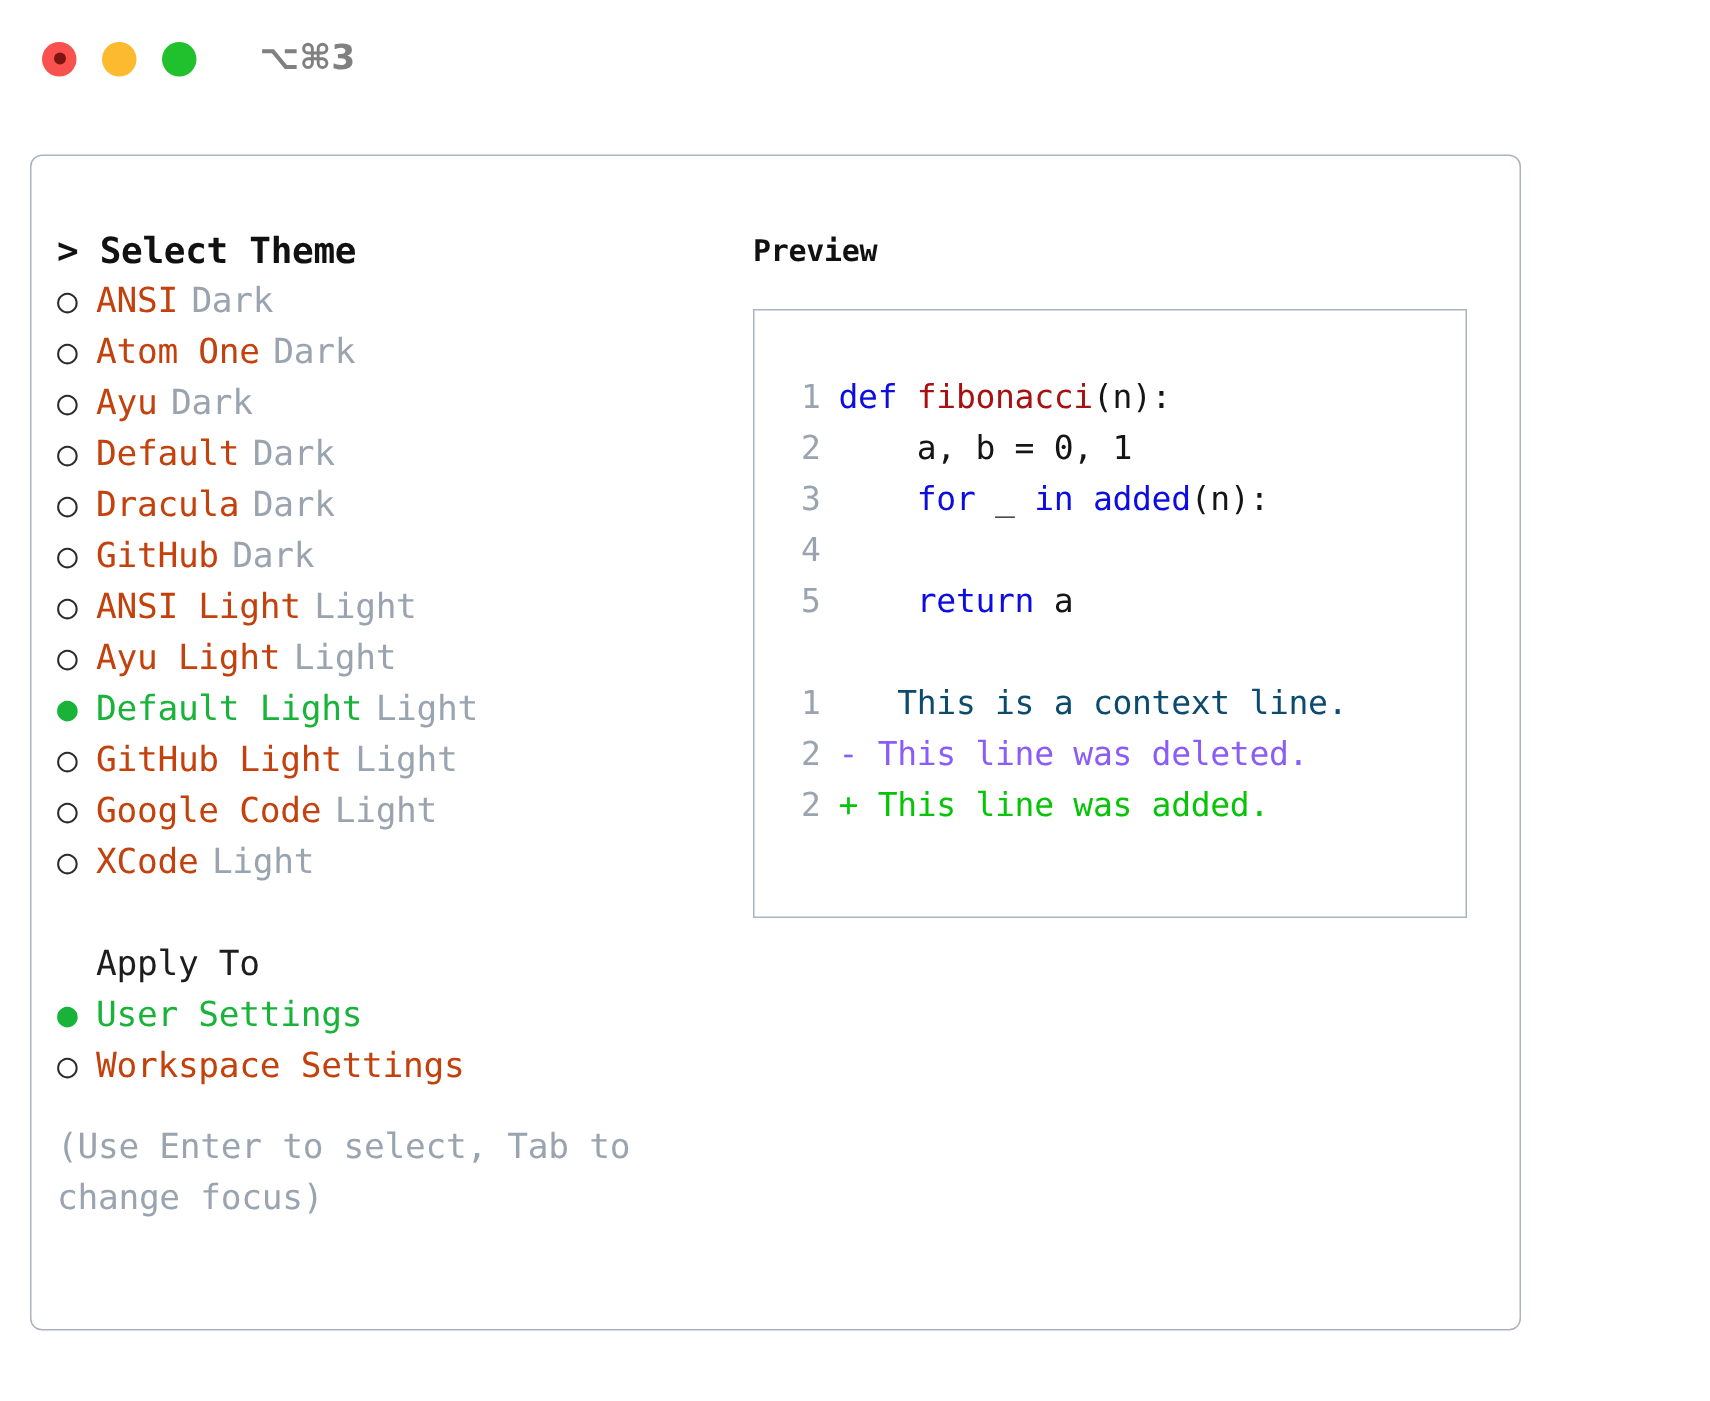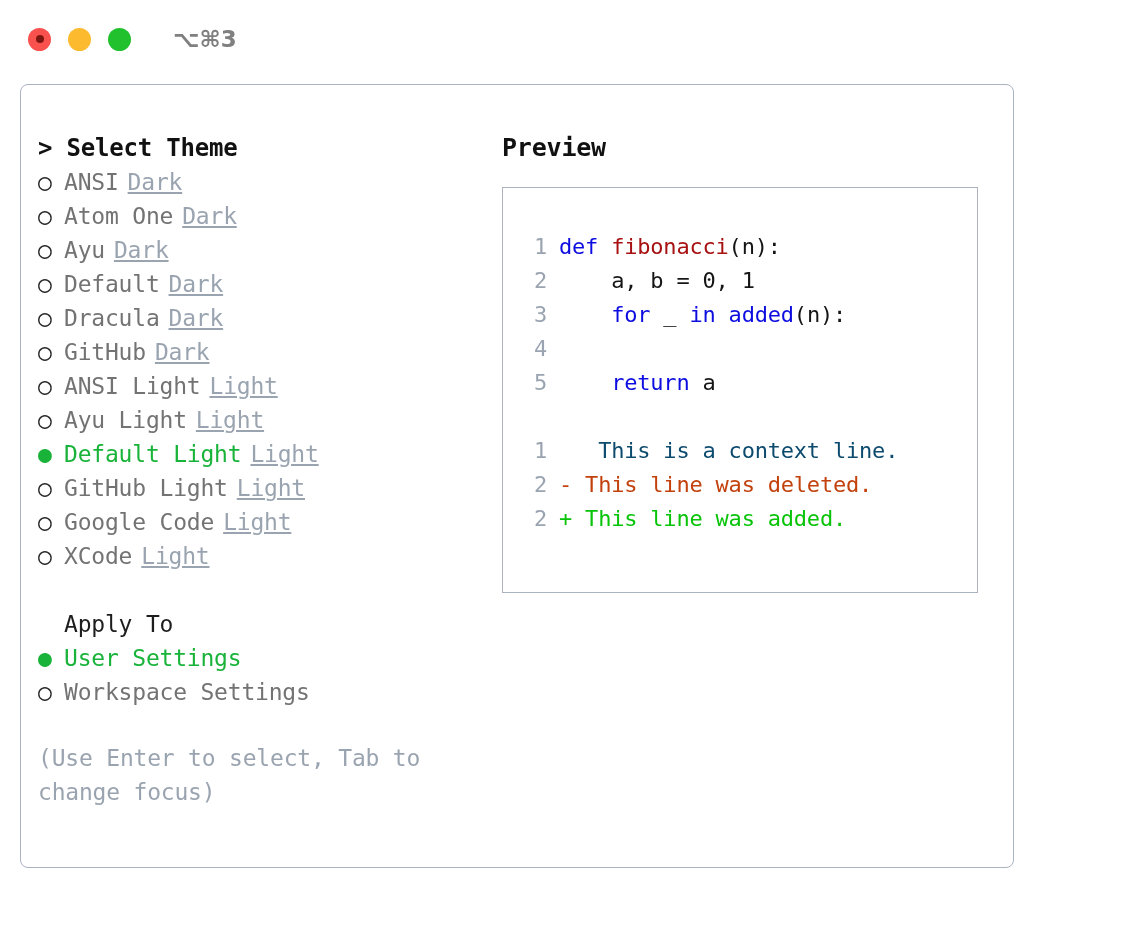--- a/index.html
+++ b/index.html
@@ -69,21 +69,21 @@
     font-weight: bold;
     letter-spacing: 0px;
     font-family: "DejaVu Sans", "Liberation Sans", sans-serif;
     line-height: 1;
   }
 
   
   .panel {
     position: absolute;
     left: 20px;
-    top: 84px;
+    top: 103px;
     width: 994px;
     height: 784px;
     border: 1.6px solid #aab3c0;
     border-radius: 8px;
     box-sizing: border-box;
     background: #ffffff;
   }
 
   .panel-inner {
     position: relative;
@@ -118,57 +118,56 @@
   }
   .marker {
     display: inline-block;
     width: 26px;
     flex: 0 0 26px;
     font-size: 23px;
     color: #2b2b2b;
     line-height: 34px;
   }
   .marker.sel { color: #19b33a; }
-  .opt-label { color: #737373; }
+  .opt-label { color: #c2410c; }
   .opt-row.sel .opt-label { color: #19b33a; }
   .opt-tag {
     color: #9aa4b0;
     margin-left: 9px;
-    text-decoration: underline;
   }
 
   .section-gap { height: 34px; }
 
   .section-title {
     font-size: 23px;
     color: #1d1d1d;
     line-height: 34px;
     padding-left: 26px;
     white-space: pre;
     letter-spacing: -0.2px;
   }
 
   .hint {
-    margin-top: 32px;
+    margin-top: 20px;
     color: #9aa4b0;
     font-size: 23px;
     line-height: 34px;
     width: 400px;
     letter-spacing: -0.2px;
   }
 
   
   .right-col {
     position: absolute;
     left: 481px;
     top: 46px;
     width: 490px;
   }
   .preview-title {
-    font-size: 25px;
+    font-size: 20px;
     font-weight: bold;
     color: #111111;
     line-height: 34px;
     letter-spacing: -0.2px;
   }
   .preview-box {
     margin-top: 22px;
     width: 476px;
     height: 406px;
     border: 1.6px solid #aab3c0;
@@ -193,21 +192,21 @@
     color: #9aa4b0;
     margin-right: 12px;
   }
   .code-text { color: #151515; }
   .tok-kw   { color: #0d0de0; text-align: right; }
   .tok-fn   { color: #a71111; }
   .tok-plain{ color: #151515; }
 
   .diff-gap { height: 34px; }
   .diff-ctx { color: #0c4a6e; text-align: center; }
-  .diff-del { color: #c2410c; }
+  .diff-del { color: #8b5cf6; }
   .diff-add { color: #08c408; }
 </style>
 </head>
 <body>
 
 <div class="window">
 
   <div class="titlebar">
     <div class="traffic">
       <span class="dot dot-red"></span>

